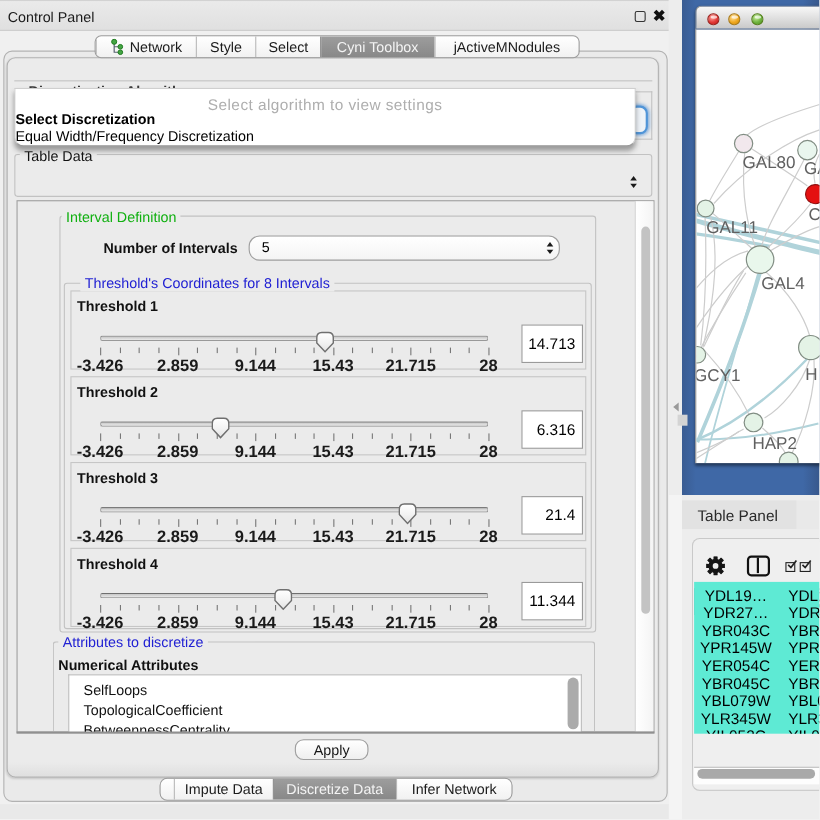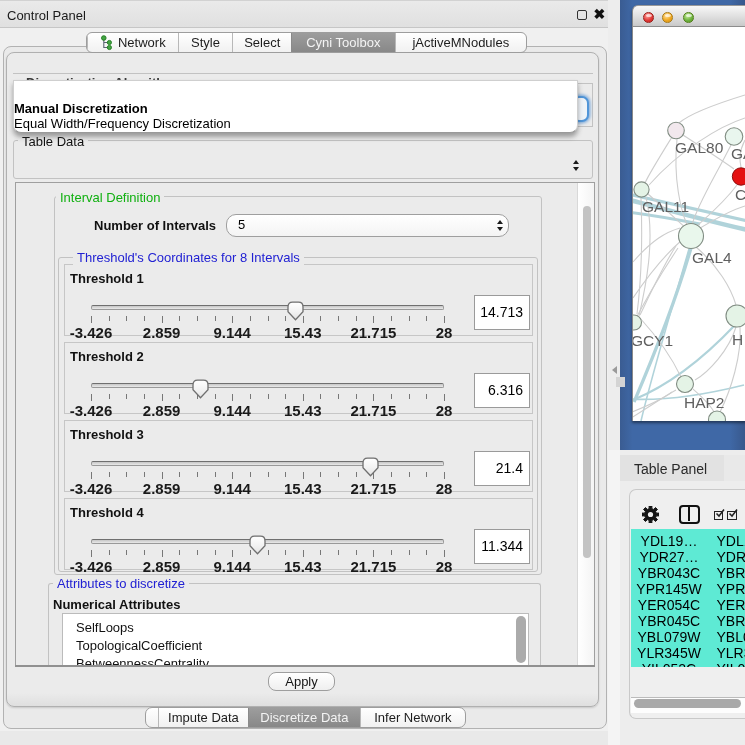--- a/index.html
+++ b/index.html
@@ -326,21 +326,22 @@
 
 <div id="apply">Apply</div>
 
 <div id="tabsBottom" class="tabbar">
   <div class="seg" style="width:94px">Impute Data</div>
   <div class="seg dark" style="width:117px">Discretize Data</div>
   <div class="seg" style="width:110px">Infer Network</div>
 </div>
 
 <div id="popup">
-  <div class="i1">Manual Discretization</div>
+  <div class="sel">Select algorithm to view settings</div>
+  <div class="i1">Select Discretization</div>
   <div class="i2">Equal Width/Frequency Discretization</div>
 </div>
 
 <div id="gapcol"></div>
     <div id="gapcol2"></div>
 <div style="left:612px;top:366px;width:0;height:0;border-top:4px solid transparent;border-bottom:4px solid transparent;border-right:5px solid #9a9a9a"></div>
 <div style="left:616px;top:377px;width:9px;height:10px;background:#d4d4d4;z-index:5"></div>
 <div id="bluebg"></div>
 <div id="macwin">
   <div id="mactitle">

